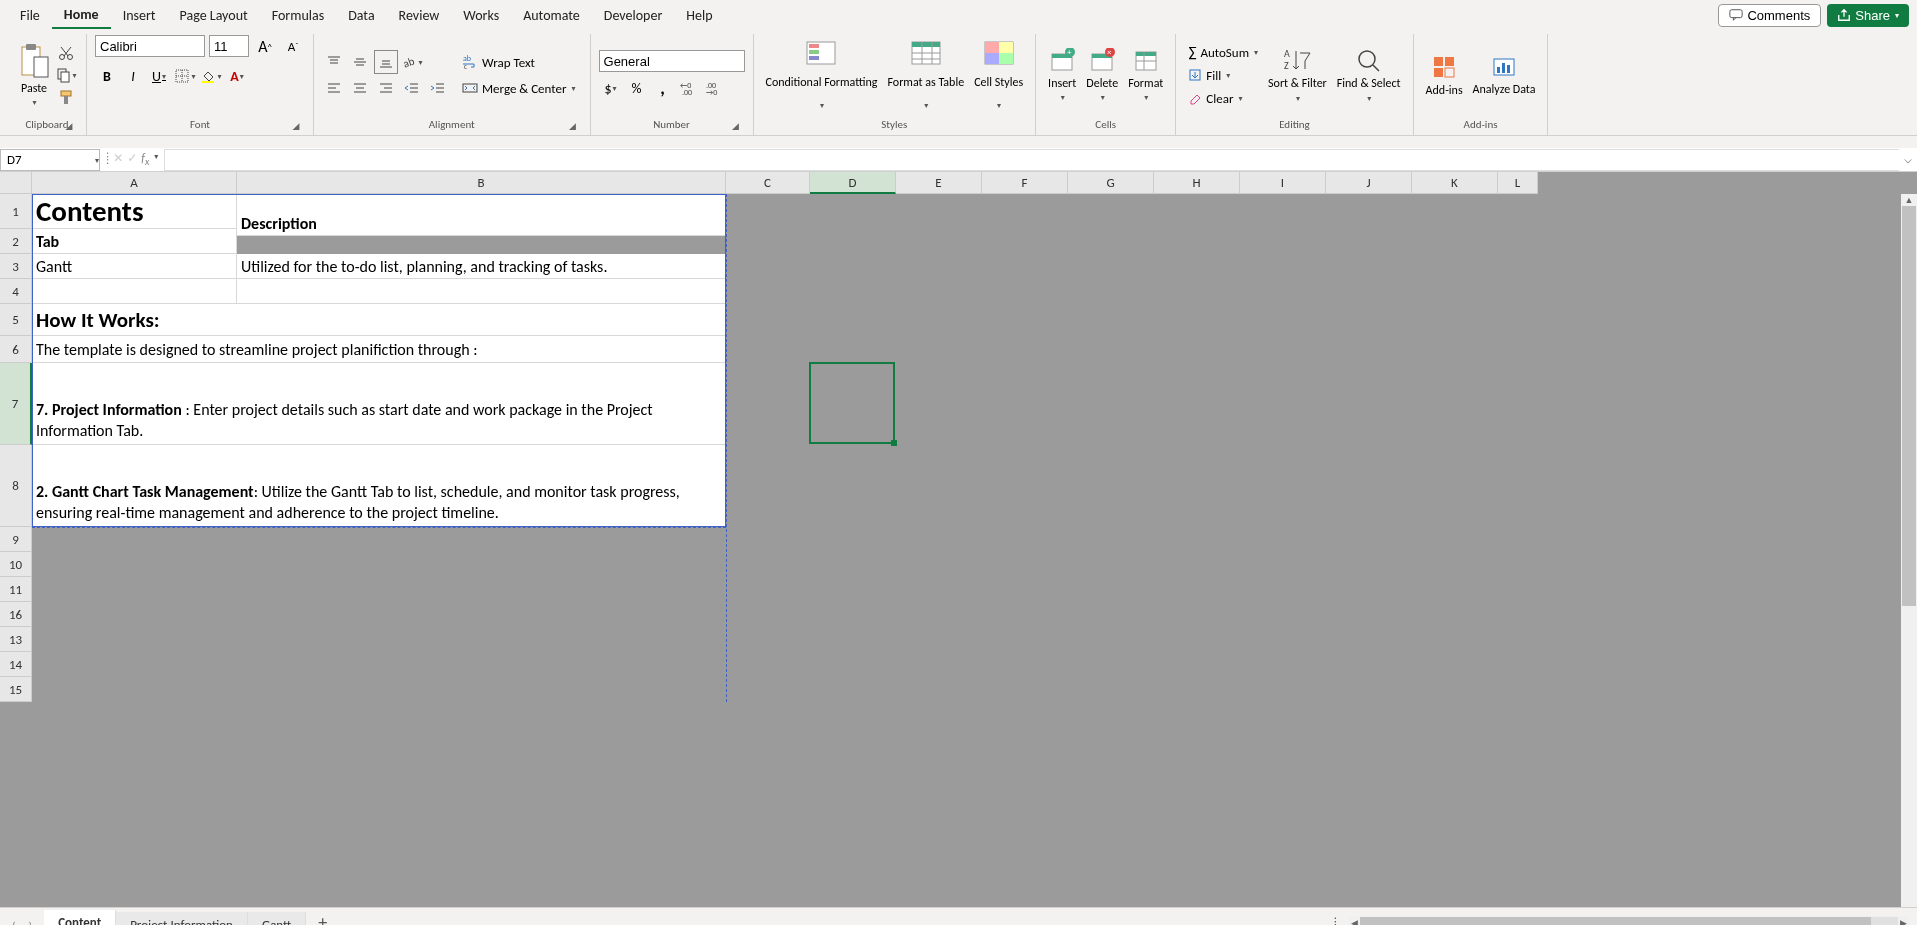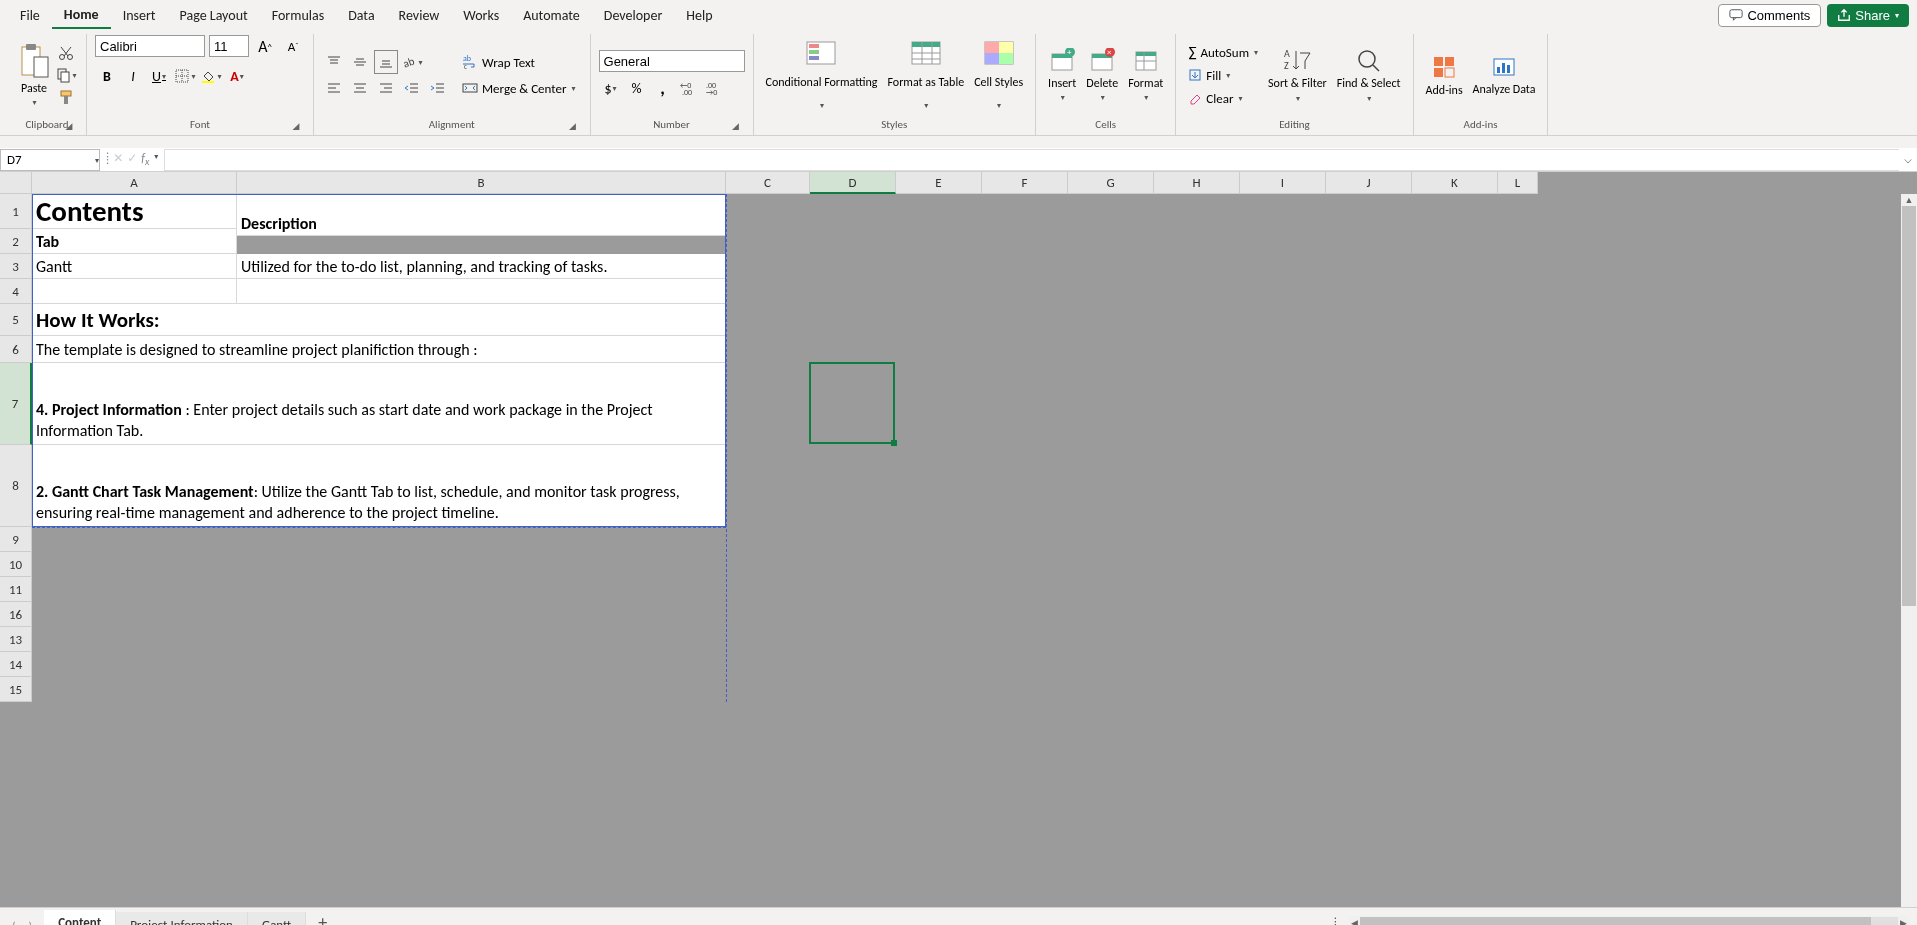--- a/index.html
+++ b/index.html
@@ -538,21 +538,21 @@
       <div class="cell " style="left: 205px; top: 0px; width: 489px; height: 35px;"></div>
       <div class="cell bold" style="left: 0px; top: 35px; width: 205px; height: 25px;">Tab</div>
       <div class="cell bold" style="left: 205px; top: 17px; width: 489px; height: 25px;">Description</div>
       <div class="cell " style="left: 0px; top: 60px; width: 205px; height: 25px;">Gantt</div>
       <div class="cell " style="left: 205px; top: 60px; width: 489px; height: 25px;">Utilized for the to-do list, planning, and tracking of tasks.</div>
       <div class="cell " style="left: 0px; top: 85px; width: 205px; height: 25px;"></div>
       <div class="cell " style="left: 205px; top: 85px; width: 489px; height: 25px;"></div>
       <div class="cell big" style="left: 0px; top: 110px; width: 694px; height: 32px; font-size: 21px;">How It Works:</div>
       <div class="cell " style="left: 0px; top: 142px; width: 694px; height: 27px;">The template is designed to streamline project planifiction through :</div>
       <div class="cell wrap" style="left: 0px; top: 169px; width: 694px; height: 82px;">
-        <div style="align-self:flex-end;"><b>4. Project Information</b> : Enter project details such as start date and work package in the Project Information Tab.</div>
+        <div style="align-self:flex-end;"><b>7. Project Information</b> : Enter project details such as start date and work package in the Project Information Tab.</div>
       </div>
       <div class="cell wrap" style="left: 0px; top: 251px; width: 694px; height: 82px;">
         <div style="align-self:flex-end;"><b>2. Gantt Chart Task Management</b>: Utilize the Gantt Tab to list, schedule, and monitor task progress, ensuring real-time management and adherence to the project timeline.</div>
       </div>
       <div class="selection" style="left: 777px; top: 168px; width: 86px; height: 82px;">
         <div class="selection-handle"></div>
       </div>
       <div class="page-break-h" style="top: 333px;"></div>
       <div style="position: absolute; left: 0px; top: 0px; width: 694px; height: 333px; border: 1px solid rgb(64, 98, 199); pointer-events: none;"></div>
     </div>

